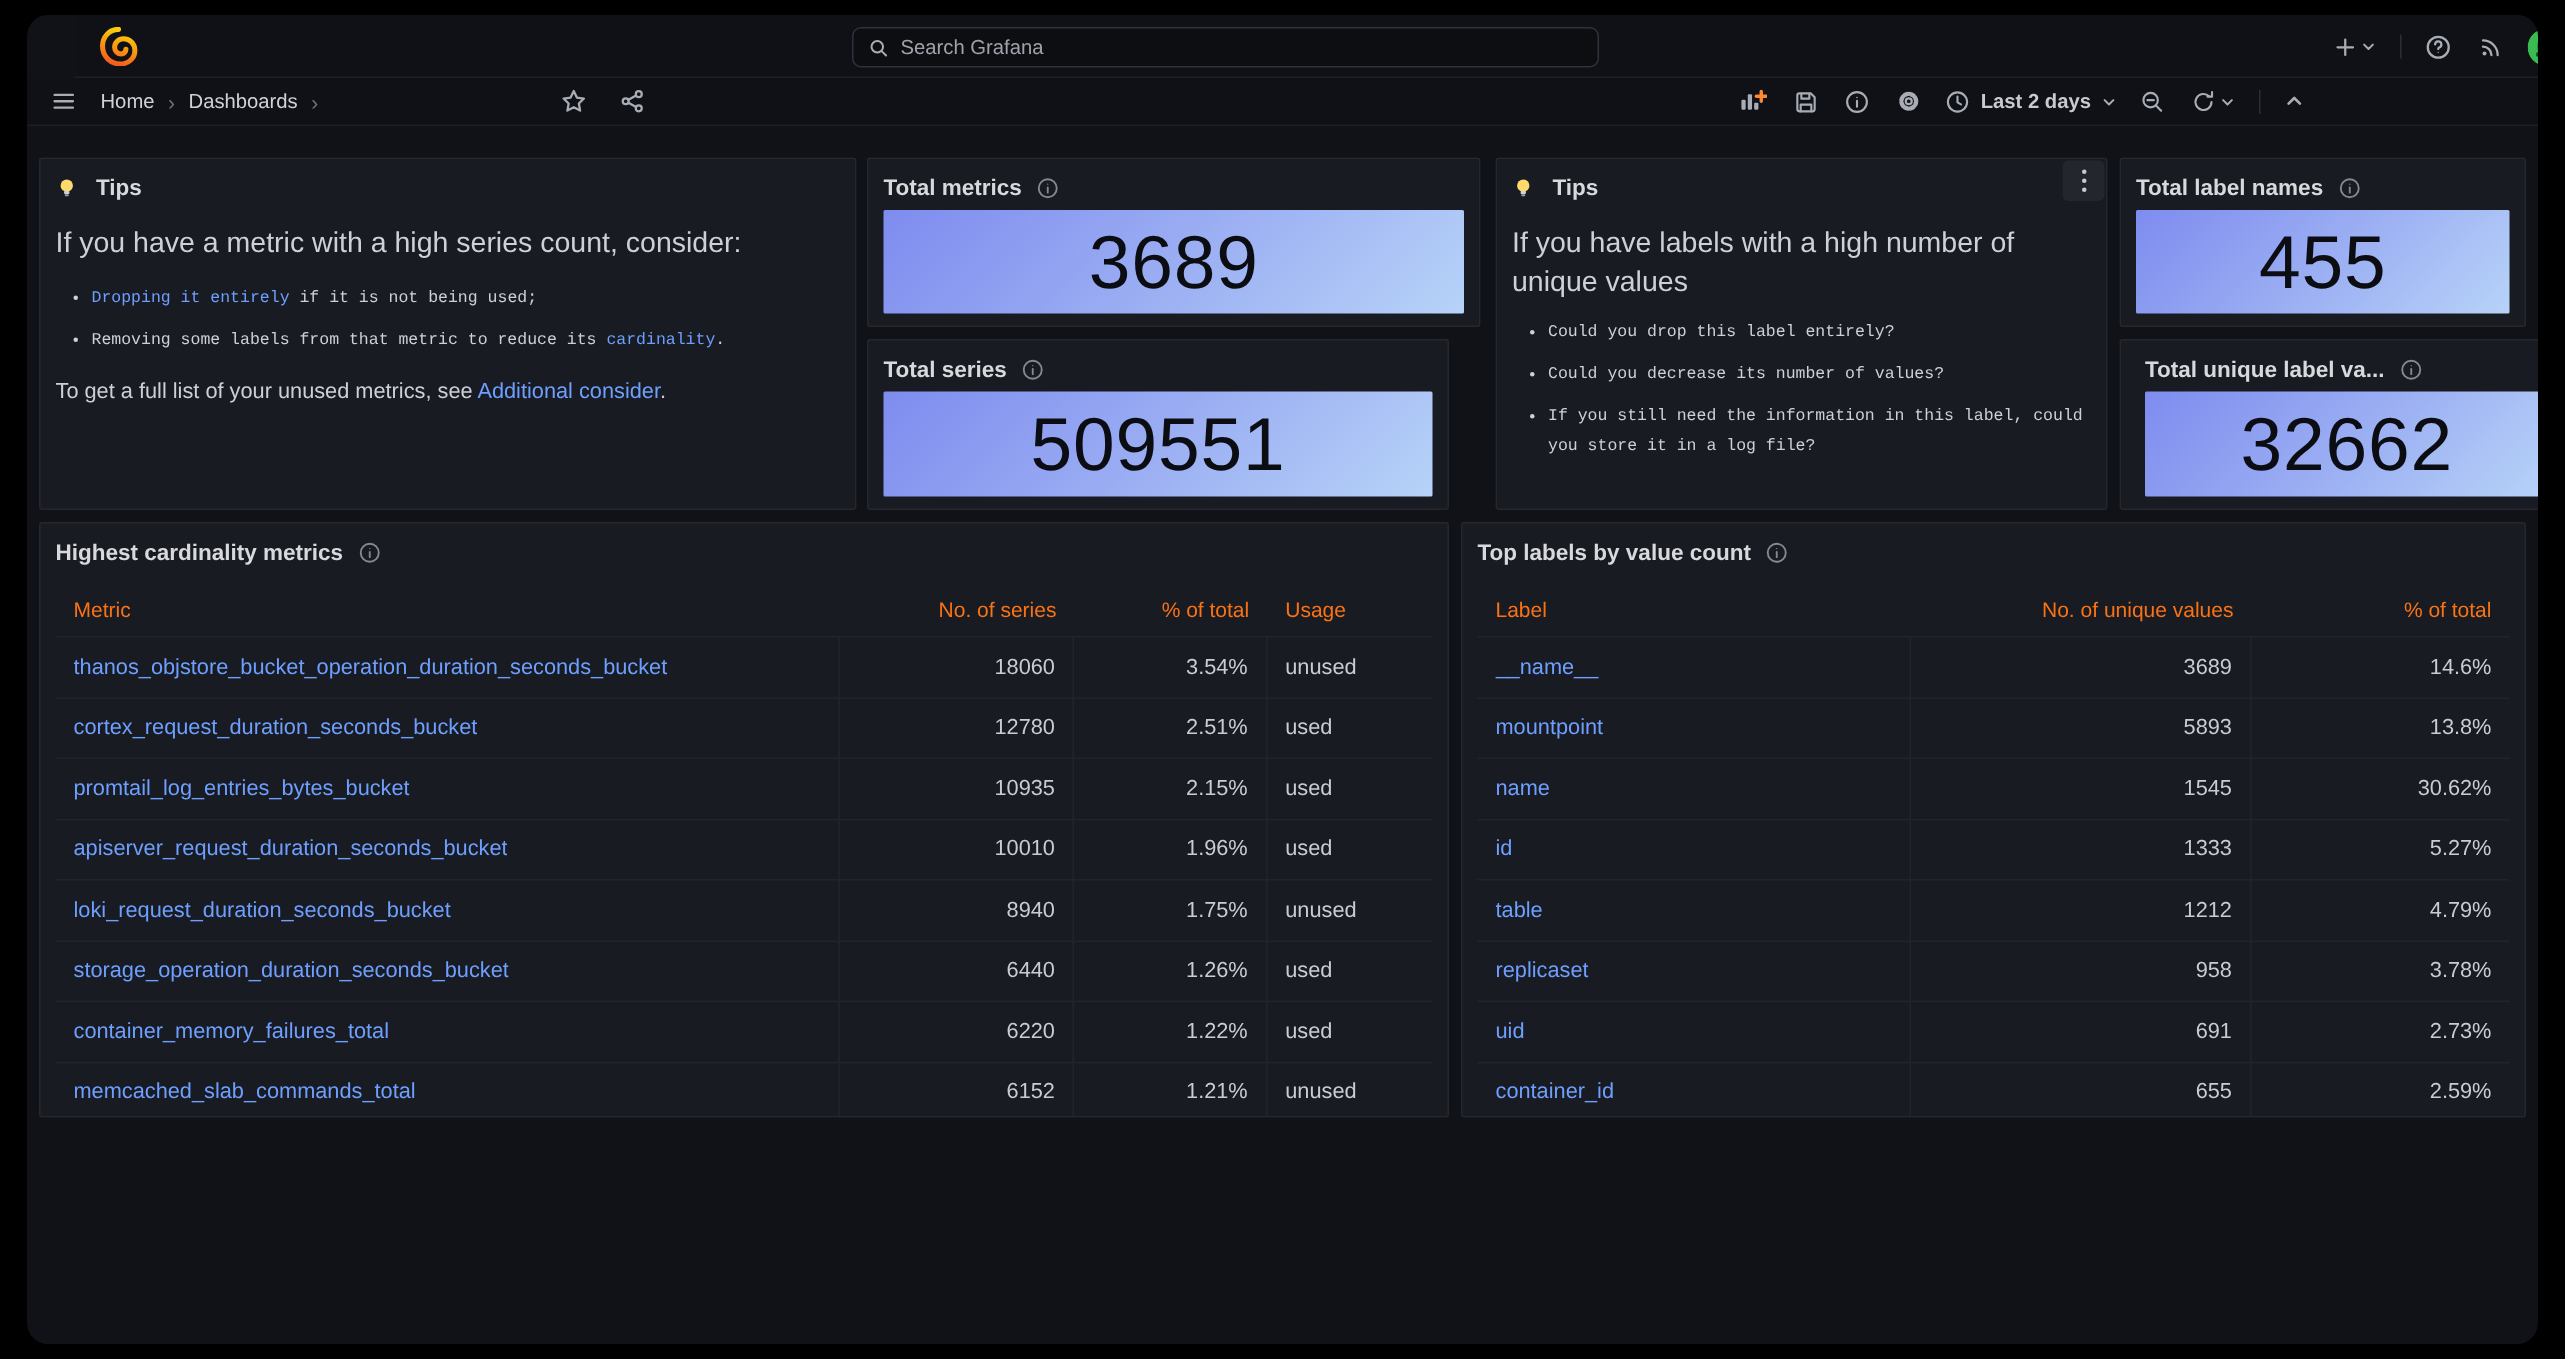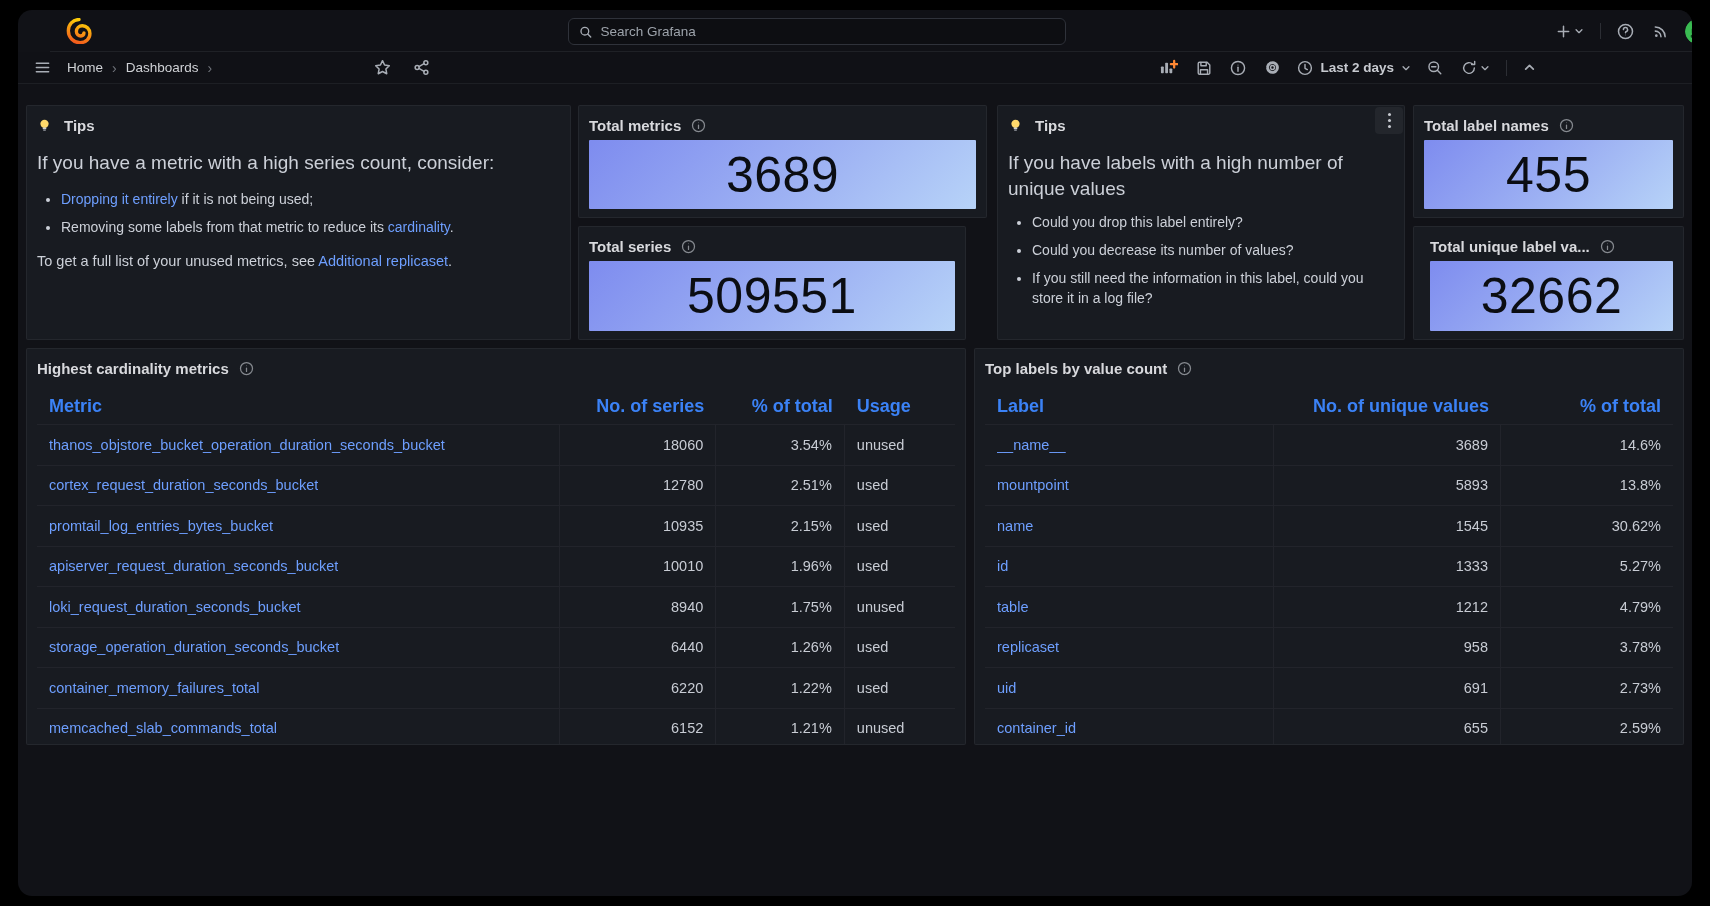--- a/index.html
+++ b/index.html
@@ -45,21 +45,21 @@
     position:absolute; background:#181b21; border:1px solid rgba(255,255,255,0.055);
     border-radius:2px; padding:8px 10px;
   }
   .panel-title-row { display:flex; align-items:center; gap:10px; height:22px; }
   .panel-title { font-size:15px; font-weight:600; color:#d8d9dd; white-space:nowrap; }
   .ico-info { width:15px; height:15px; color:#85898f; flex:0 0 auto; }
   .bulb { width:15px; height:15px; margin-right:2px; }
   
   .tips-heading { margin-top:14px; font-size:19px; line-height:26px; color:#ccd0d8; font-weight:400; }
   .tips-bullets { margin:13px 0 0 24px; }
-  .tips-bullets li { font-size:14px; line-height:20px; color:#ccd0d8; margin-bottom:8px; }
+  .tips-bullets li { font-size:11px; line-height:20px; color:#ccd0d8; margin-bottom:8px;font-family:Liberation Mono, monospace; }
   .inline-link { color:#6e9fff; cursor:pointer; }
   .tips-footer { margin-top:16px; font-size:14.5px; color:#ccd0d8; }
   .kebab {
     position:absolute; top:1px; right:1px; width:28px; height:27px; border-radius:4px;
     background:#23262c; display:flex; align-items:center; justify-content:center; cursor:pointer;
   }
   .kebab .dot { width:3px; height:3px; border-radius:50%; background:#c7cad0; margin:1.5px 0; }
   
   .statbox {
     margin-top:4px; height:69px; border-radius:1px;
@@ -68,21 +68,21 @@
   }
   .statval { font-size:50px; font-weight:500; color:#0b0d12; letter-spacing:0.5px; }
   
   .gtable { margin-top:9px; width:100%; }
   .trow { display:flex; width:100%; border-bottom:1px solid #22242b; }
   .tcell {
     font-size:14.5px; color:#c8ccd4; display:flex; align-items:center;
     padding:0 12px; height:39.5px; border-right:1px solid #22242b; overflow:hidden; white-space:nowrap;
   }
   .tcell:last-child { border-right:none; }
-  .thead .tcell { height:36px; font-weight:700; font-size:18px; color:#3b82f6; border-right:none; }
+  .thead .tcell { height:36px; font-weight:400; font-size:14px; color:#f97316; border-right:none; }
   .al-r { justify-content:flex-end; }
   .cell-link { color:#6e9fff; font-weight:500; cursor:pointer; overflow:hidden; text-overflow:ellipsis; }
   svg.lin { stroke:#a8adb5; fill:none; stroke-width:1.6; stroke-linecap:round; stroke-linejoin:round; }
 </style>
 </head>
 <body>
 
 <div id="app">
 
   <div class="topnav">
@@ -243,21 +243,21 @@
           <rect x="6.1" y="10" width="3.8" height="2" rx="0.6" fill="#cfd2d6"></rect>
           <rect x="6.6" y="12.3" width="2.8" height="1.4" rx="0.5" fill="#9aa0a6"></rect>
         </svg>
       <span class="panel-title">Tips</span>
     </div>
     <div class="tips-heading">If you have a metric with a high series count, consider:</div>
     <ul class="tips-bullets">
         <li><span class="inline-link">Dropping it entirely</span><span> if it is not being used;</span></li>
         <li><span>Removing some labels from that metric to reduce its </span><span class="inline-link">cardinality</span><span>.</span></li>
       </ul>
-    <div class="tips-footer"><span>To get a full list of your unused metrics, see </span><span class="inline-link">Additional replicaset</span><span>.</span></div>
+    <div class="tips-footer"><span>To get a full list of your unused metrics, see </span><span class="inline-link">Additional consider</span><span>.</span></div>
   </div>
 
   <div class="panel" style="left:560px; top:95px; width:409px; height:113px;">
     <div class="panel-title-row">
       <span class="panel-title">Total metrics</span>
       <svg class="ico-info" viewBox="0 0 18 18" fill="none" stroke="currentColor" stroke-width="1.5" stroke-linecap="round">
           <circle cx="9" cy="9" r="7.2"></circle>
           <path d="M9 8.4 V12.5"></path>
           <circle cx="9" cy="5.7" r="0.55" fill="currentColor" stroke="none"></circle>
         </svg>
@@ -312,21 +312,21 @@
           <circle cx="9" cy="9" r="7.2"></circle>
           <path d="M9 8.4 V12.5"></path>
           <circle cx="9" cy="5.7" r="0.55" fill="currentColor" stroke="none"></circle>
         </svg>
     </div>
     <div class="statbox">
       <span class="statval">455</span>
     </div>
   </div>
 
-  <div class="panel" style="left:1395px; top:216px; width:271px; height:114px;padding-left:16px;">
+  <div class="panel" style="left:1395px; top:216px; width:297px; height:114px;padding-left:16px;">
     <div class="panel-title-row">
       <span class="panel-title" style="max-width:220px;overflow:hidden;text-overflow:ellipsis">Total unique label va...</span>
       <svg class="ico-info" viewBox="0 0 18 18" fill="none" stroke="currentColor" stroke-width="1.5" stroke-linecap="round">
           <circle cx="9" cy="9" r="7.2"></circle>
           <path d="M9 8.4 V12.5"></path>
           <circle cx="9" cy="5.7" r="0.55" fill="currentColor" stroke="none"></circle>
         </svg>
     </div>
     <div class="statbox" style="height:70px">
       <span class="statval">32662</span>

